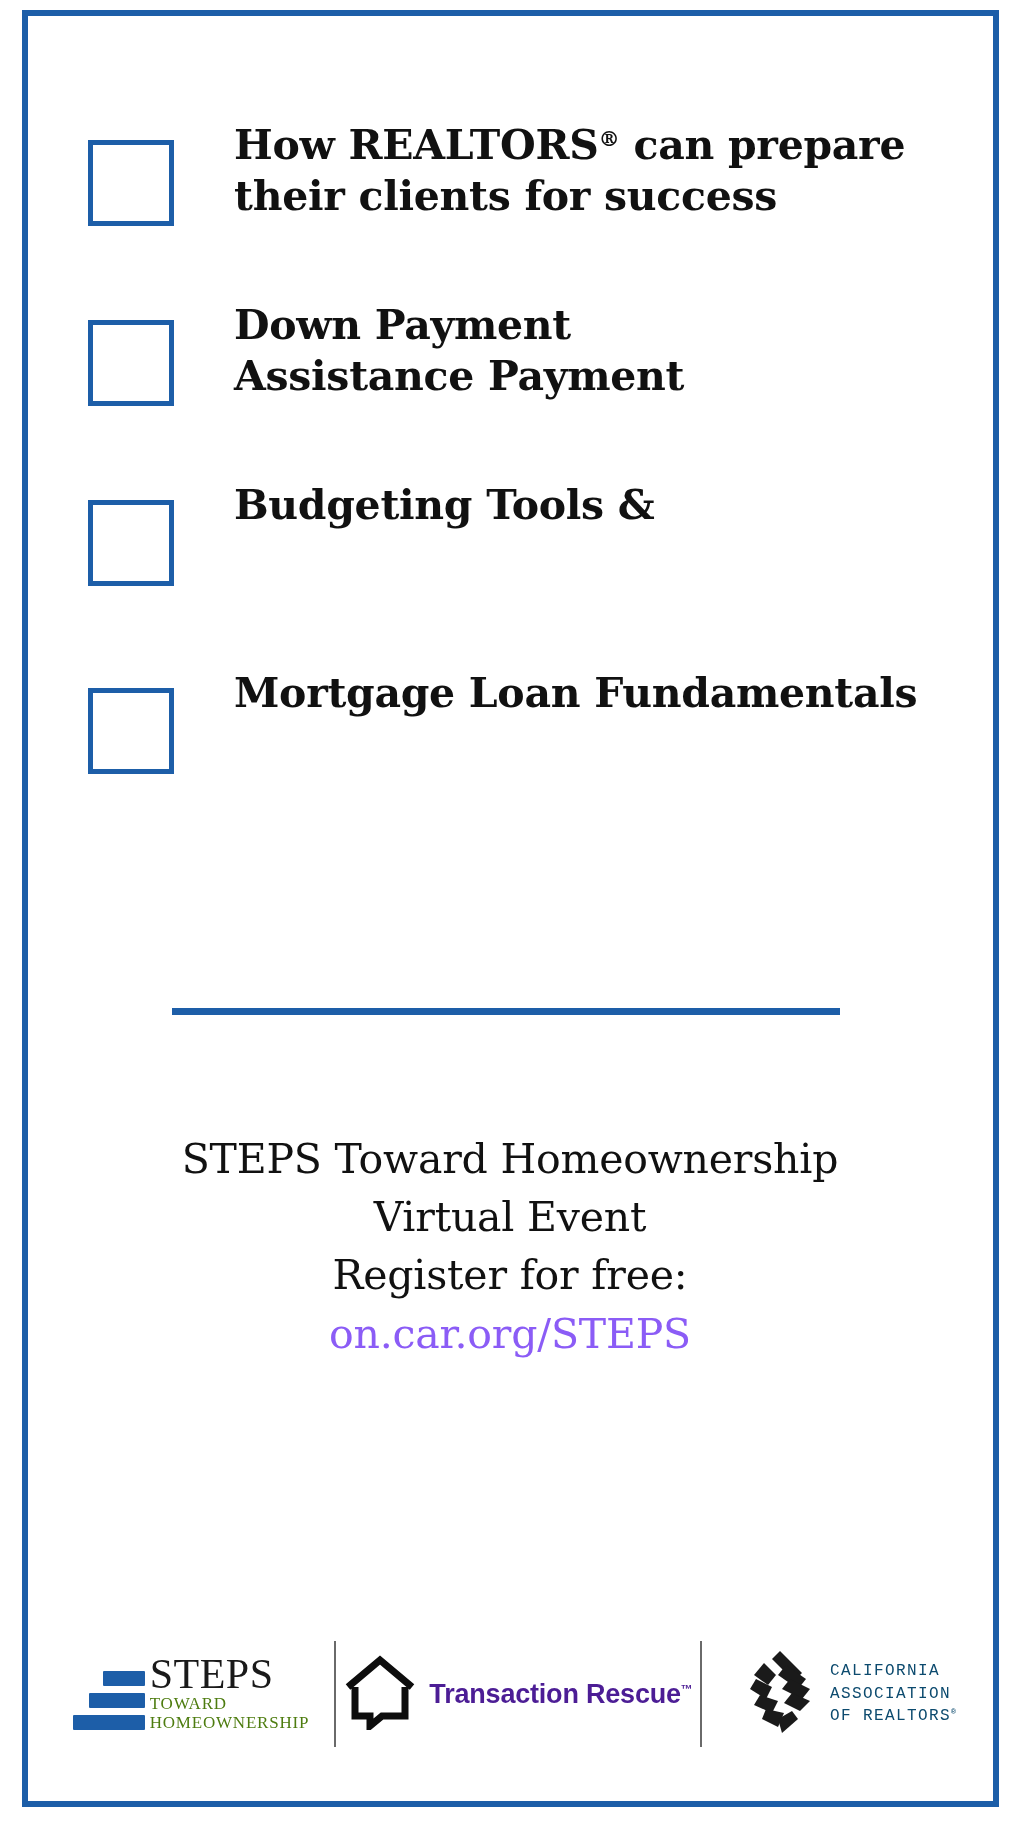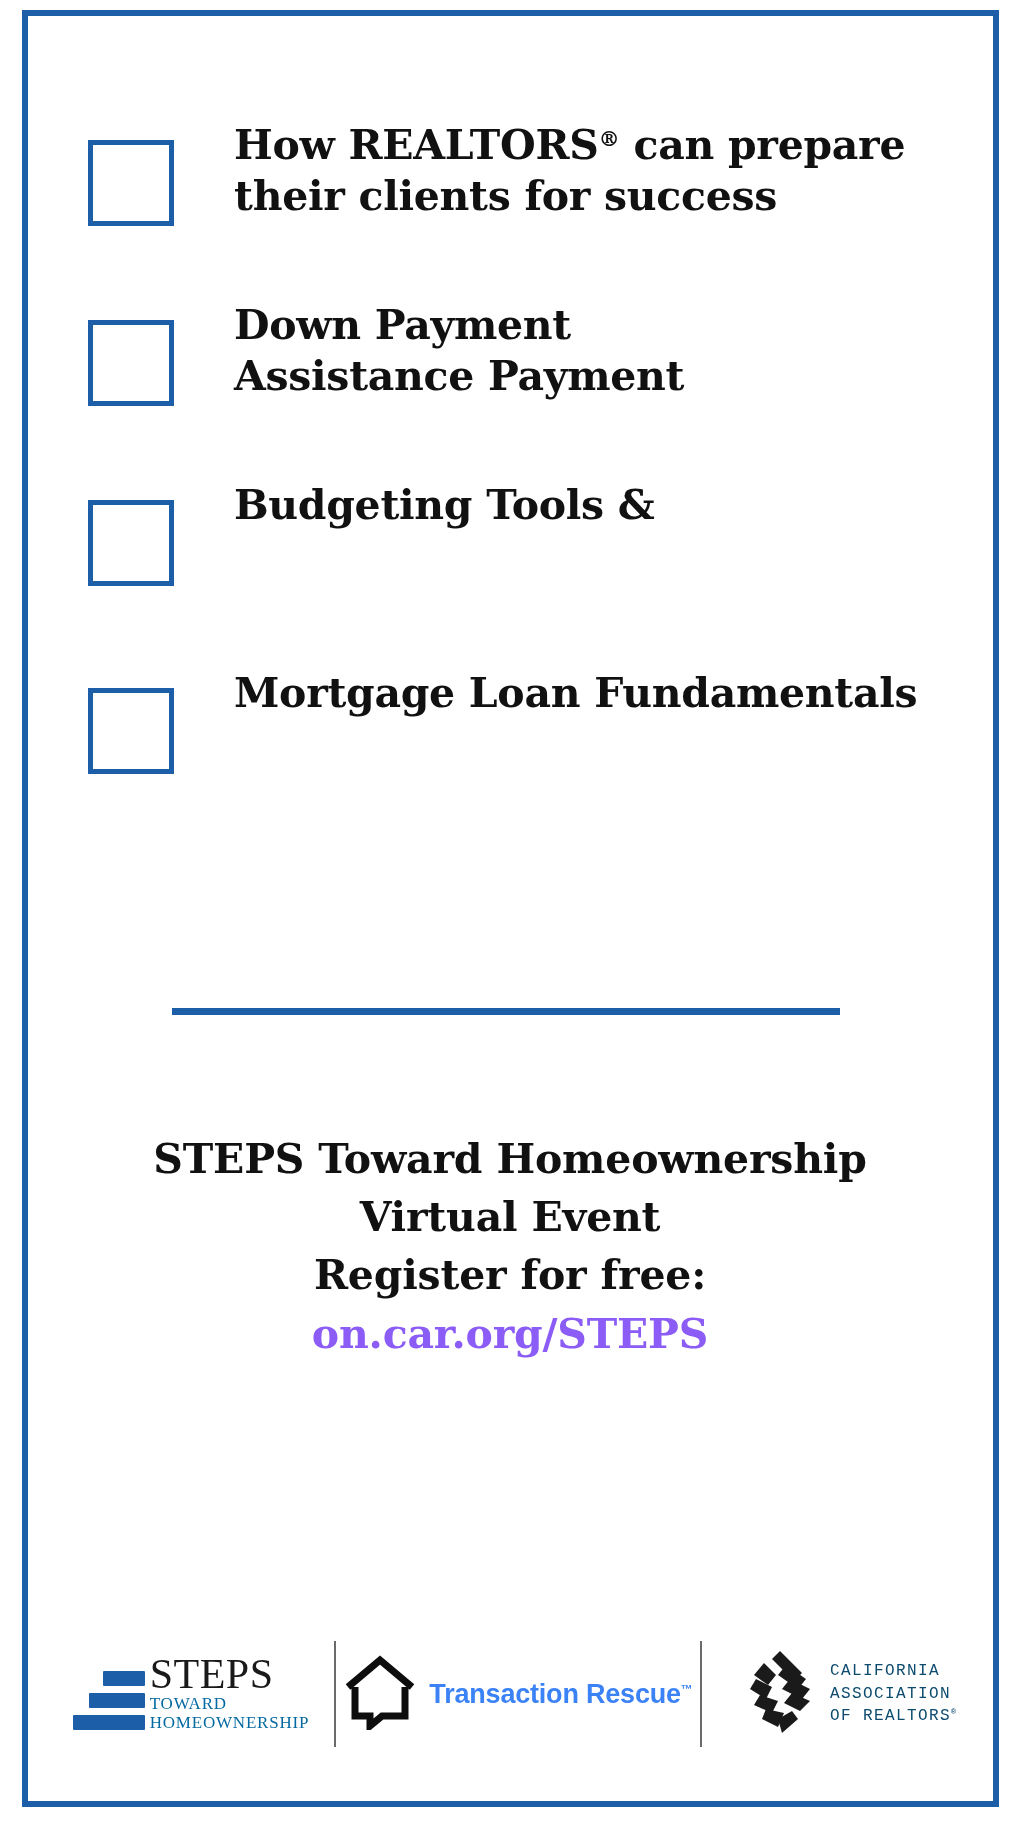--- a/index.html
+++ b/index.html
@@ -79,21 +79,21 @@
   }
 
   
   .event-block {
     position: absolute;
     left: 60px;
     top: 1130px;
     width: 900px;
     text-align: center;
     font-family: "DejaVu Serif", serif;
-    font-weight: bold;
+    font-weight: normal;
     font-size: 41px;
     line-height: 1.42;
     color: #111111;
     letter-spacing: -0.2px;
   }
   .event-block .url {
     color: #8b5cf6;
     display: block;
     letter-spacing: -0.2px;
   }
@@ -154,35 +154,35 @@
     font-weight: normal;
     font-size: 42px;
     line-height: 0.92;
     letter-spacing: 0.5px;
     color: #1a1a1a;
   }
   .steps-sub1, .steps-sub2 {
     font-family: "Liberation Serif", serif;
     font-size: 17px;
     letter-spacing: 0.8px;
-    color: #0369a1;
+    color: #4d7c0f;
     line-height: 1.14;
   }
 
   
   .tr-logo {
     display: flex;
     align-items: center;
   }
   .tr-mark { flex: 0 0 auto; margin-right: 12px; }
   .tr-text {
     font-family: "Liberation Sans", sans-serif;
     font-weight: bold;
     font-size: 27px;
-    color: #3b82f6;
+    color: #4c1d95;
     letter-spacing: -0.2px;
     white-space: nowrap;
   }
   .tr-text sup {
     font-size: 12px;
     vertical-align: super;
     font-weight: bold;
   }
 
   

